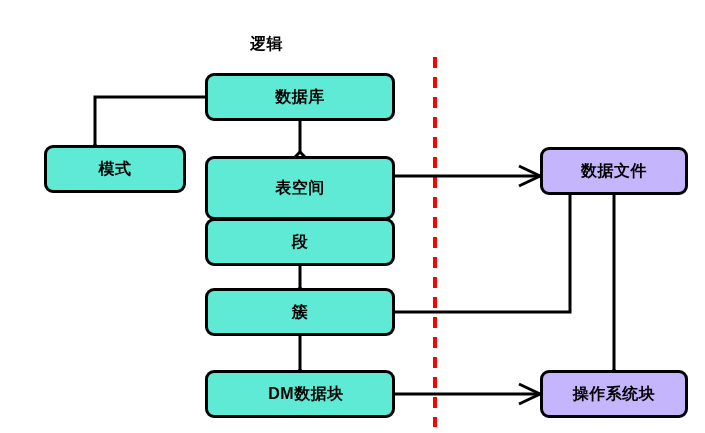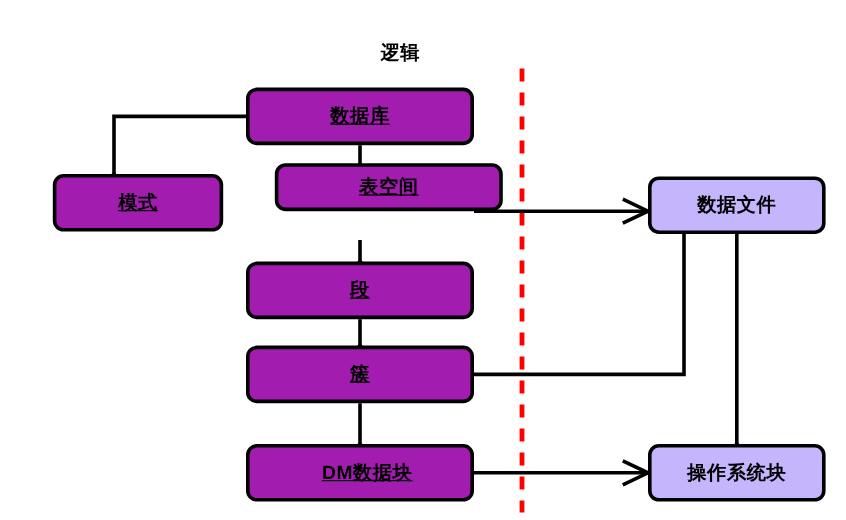--- a/index.html
+++ b/index.html
@@ -23,41 +23,40 @@
     left: 0;
     top: 0;
     width: 705px;
     height: 433px;
   }
   .col-header {
     position: absolute;
     font-size: 16px;
     font-weight: bold;
     color: #000000;
-    text-align: right;
+    text-align: left;
     white-space: nowrap;
     letter-spacing: 0.5px;
   }
   .node {
     position: absolute;
     box-sizing: border-box;
     border: 3px solid #000000;
     border-radius: 9px;
     display: flex;
     align-items: center;
     justify-content: center;
     font-size: 16px;
     font-weight: bold;
     color: #000000;
     white-space: nowrap;
     letter-spacing: 0.5px;
   }
   .node.logical {
-    background: #a21caf;
-    text-decoration: underline;
+    background: #5eead4;
   }
   .node.physical {
     background: #c4b5fd;
   }
 </style>
 </head>
 <body>
 
 <div id="canvas">
 
@@ -110,21 +109,21 @@
     </g>
 
   </svg>
 
   <div class="col-header" style="left:250px; top:34px; width:100px;">逻辑</div>
 
   <div class="node logical" style="left:205px; top:73px; width:190px; height:48px;">数据库</div>
 
   <div class="node logical" style="left:44px; top:145px; width:142px; height:48px;">模式</div>
 
-  <div class="node logical" style="left:205px; top:136px; width:190px; height:40px;margin-left:24px;">表空间</div>
+  <div class="node logical" style="left:205px; top:156px; width:190px; height:64px;">表空间</div>
 
   <div class="node logical" style="left:205px; top:218px; width:190px; height:48px;">段</div>
 
   <div class="node logical" style="left:205px; top:288px; width:190px; height:48px;">簇</div>
 
   <div class="node logical" style="left:205px; top:370px; width:190px; height:48px;padding-left:12px;">DM数据块</div>
 
   <div class="node physical" style="left:540px; top:147px; width:148px; height:48px;">数据文件</div>
 
   <div class="node physical" style="left:540px; top:370px; width:148px; height:48px;">操作系统块</div>

